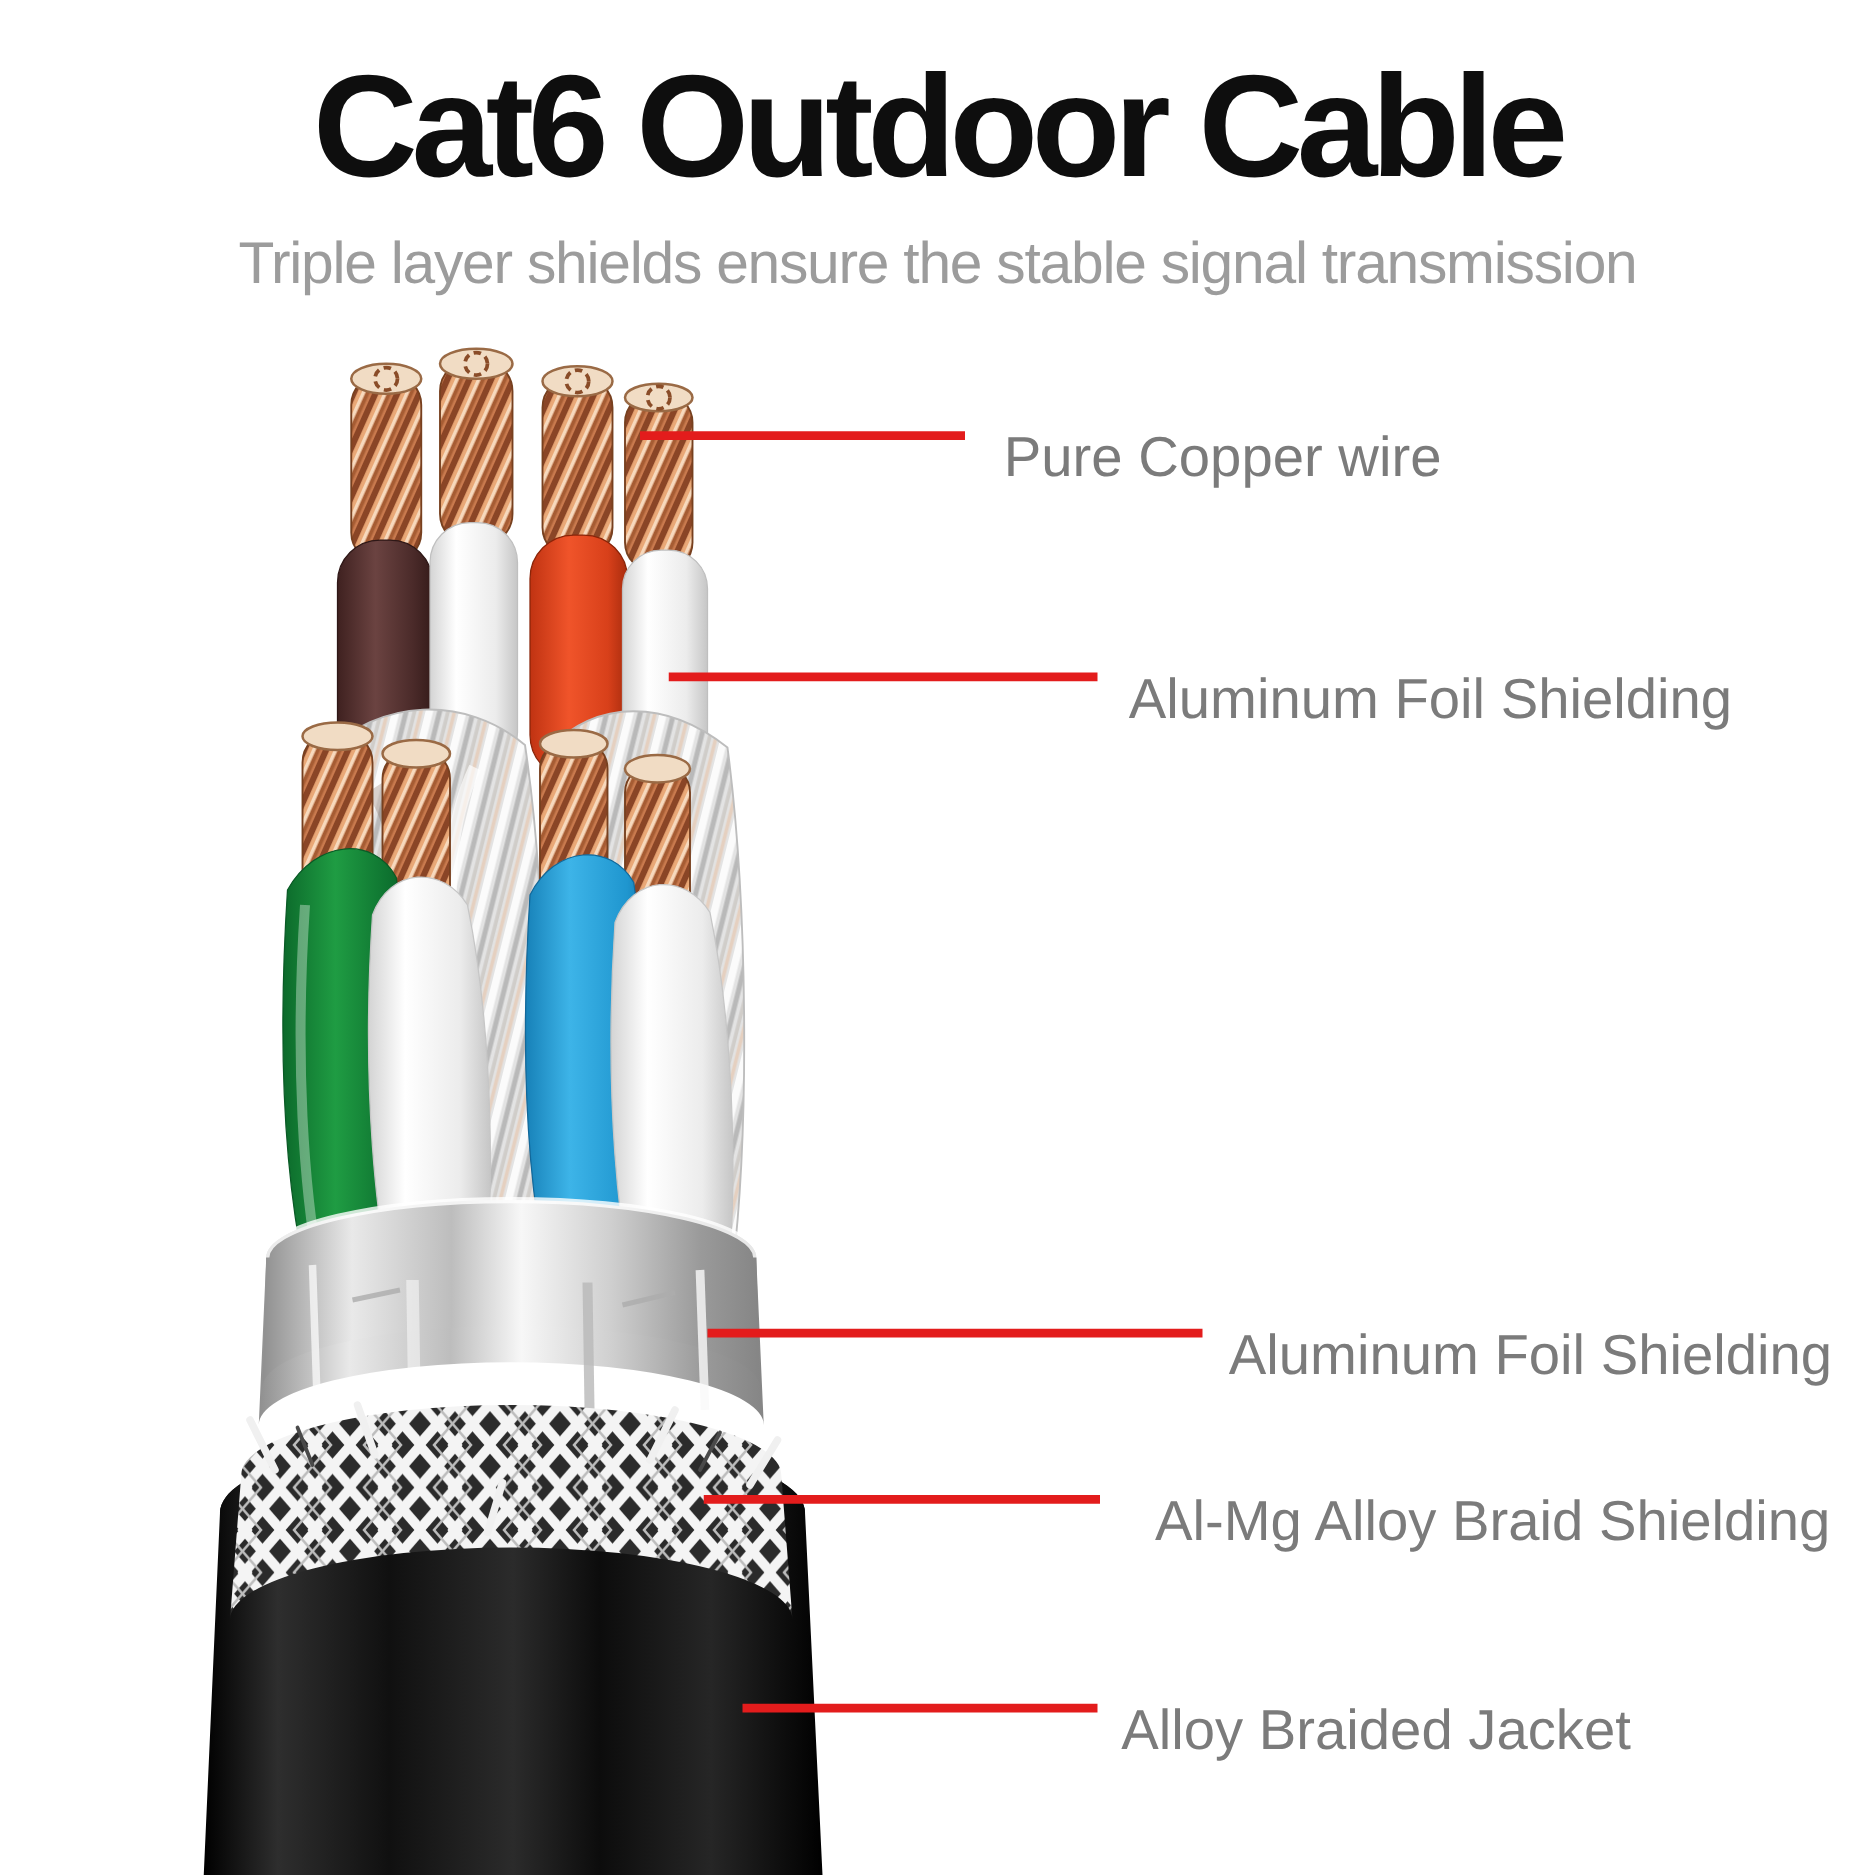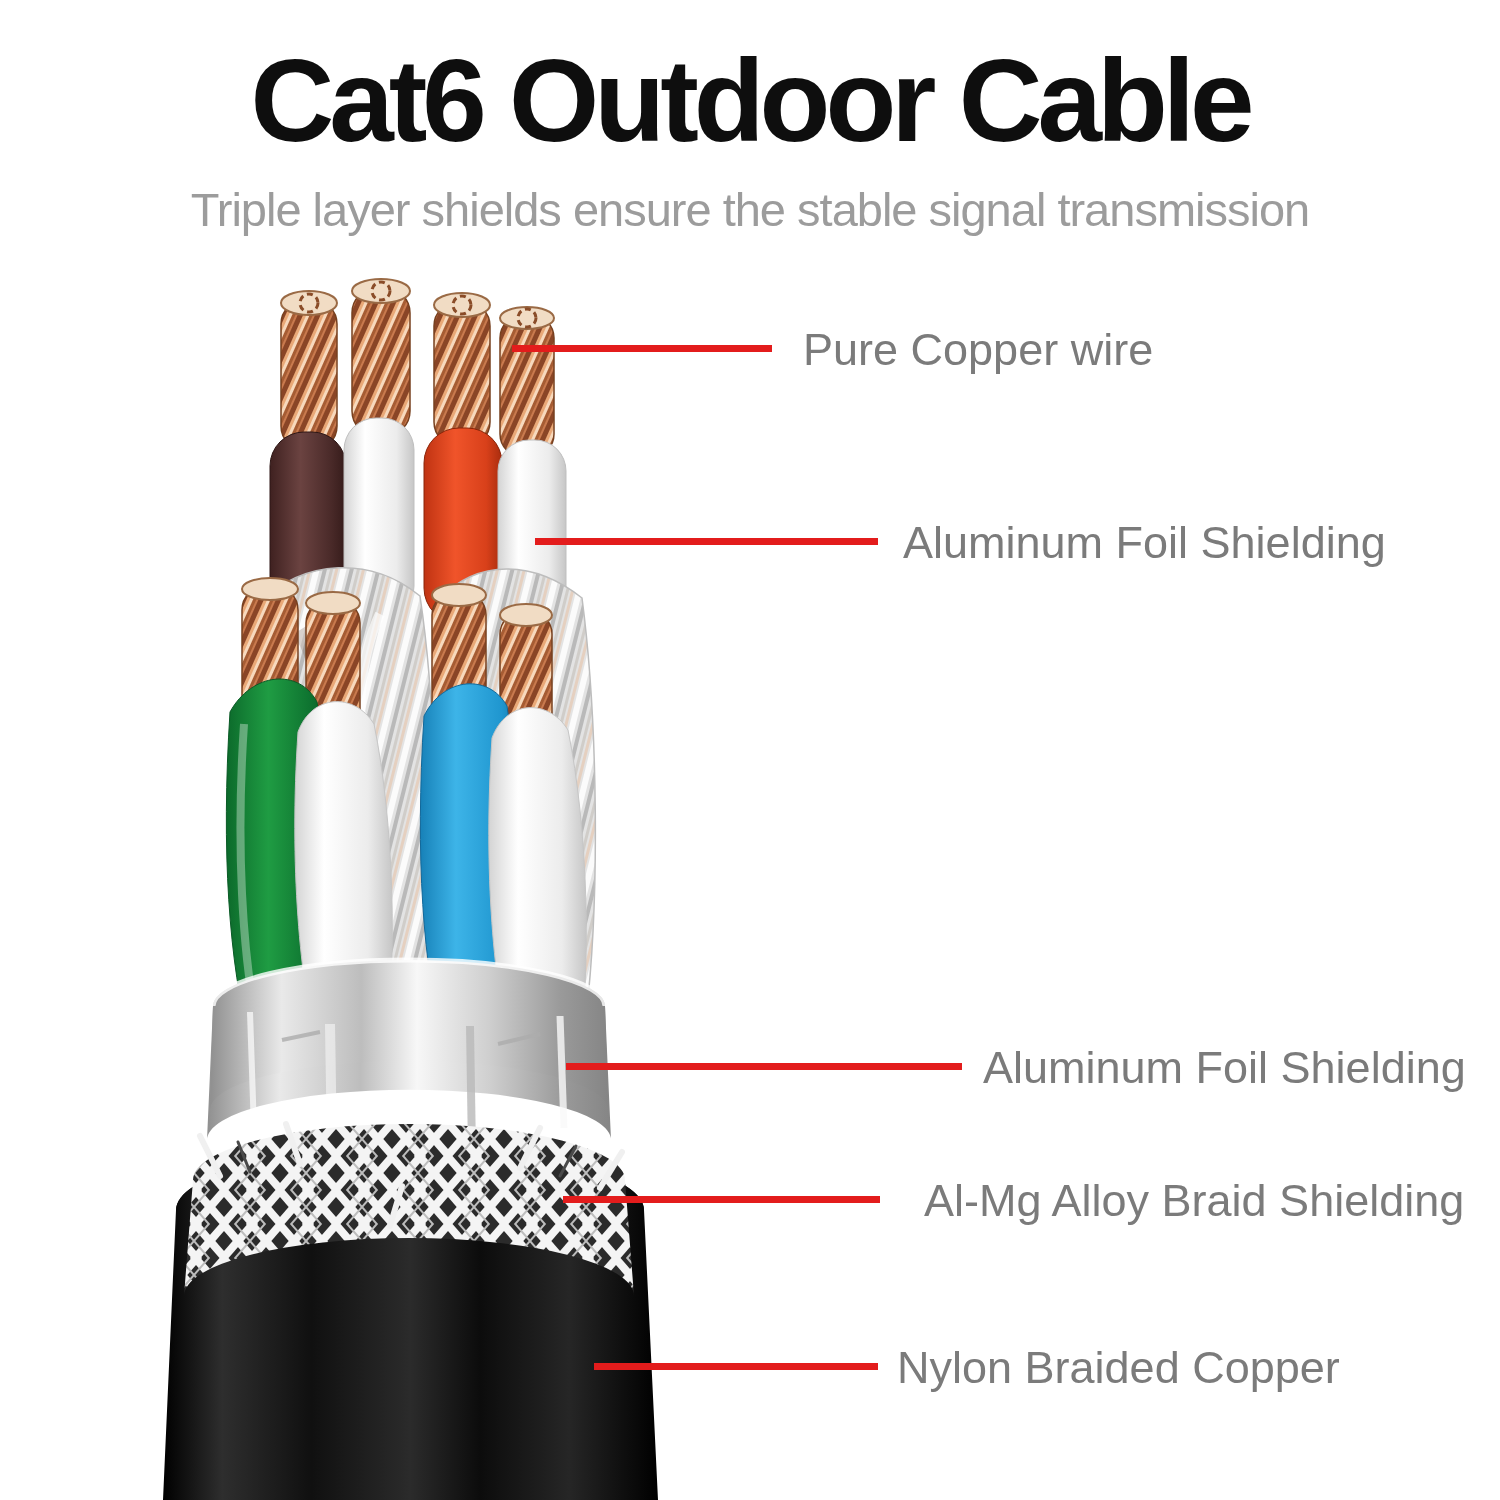--- a/index.html
+++ b/index.html
@@ -26,20 +26,21 @@
   .leader{ position:absolute; height:7px; background:var(--accent); }
   .leader.c1{ top:345px; left:512px; width:260px; }
   .leader.c2{ top:538px; left:535px; width:343px; }
   .leader.c3{ top:1063px; left:566px; width:396px; }
   .leader.c4{ top:1196px; left:563px; width:317px; }
   .leader.c5{ top:1363px; left:594px; width:284px; }
 
   .callout-label{
     position:absolute; font-size:45px; line-height:1; color:var(--label-gray);
     white-space:nowrap;
+    margin-top:16px;
   }
   .callout-label.l1{ top:327px; left:803px; }
   .callout-label.l2{ top:520px; left:903px; }
   .callout-label.l3{ top:1045px; left:983px; }
   .callout-label.l4{ top:1178px; left:924px; }
   .callout-label.l5{ top:1345px; left:897px; }
 </style>
 </head>
 <body>
 
@@ -219,13 +220,13 @@
 <div class="leader c1"></div>
 <div class="leader c2"></div>
 <div class="leader c3"></div>
 <div class="leader c4"></div>
 <div class="leader c5"></div>
 
 <div class="callout-label l1">Pure Copper wire</div>
 <div class="callout-label l2">Aluminum Foil Shielding</div>
 <div class="callout-label l3">Aluminum Foil Shielding</div>
 <div class="callout-label l4">Al-Mg Alloy Braid Shielding</div>
-<div class="callout-label l5">Nylon Braided Copper</div>
+<div class="callout-label l5">Alloy Braided Jacket</div>
 
 </body></html>

